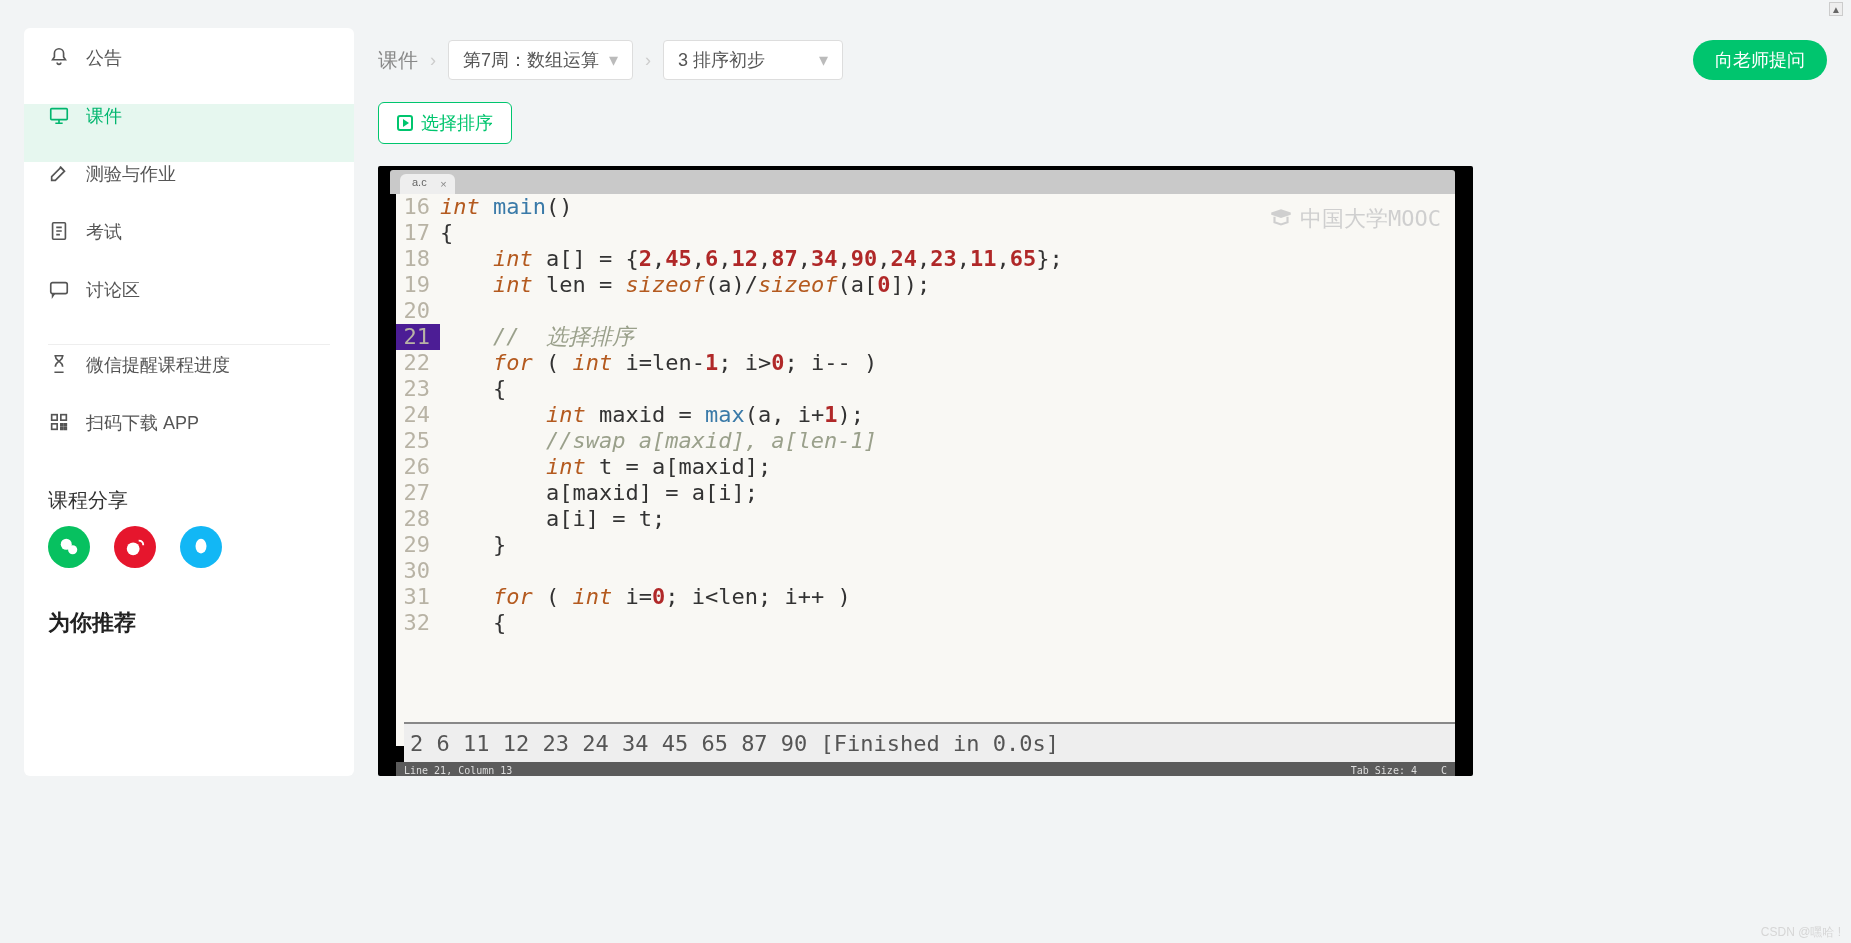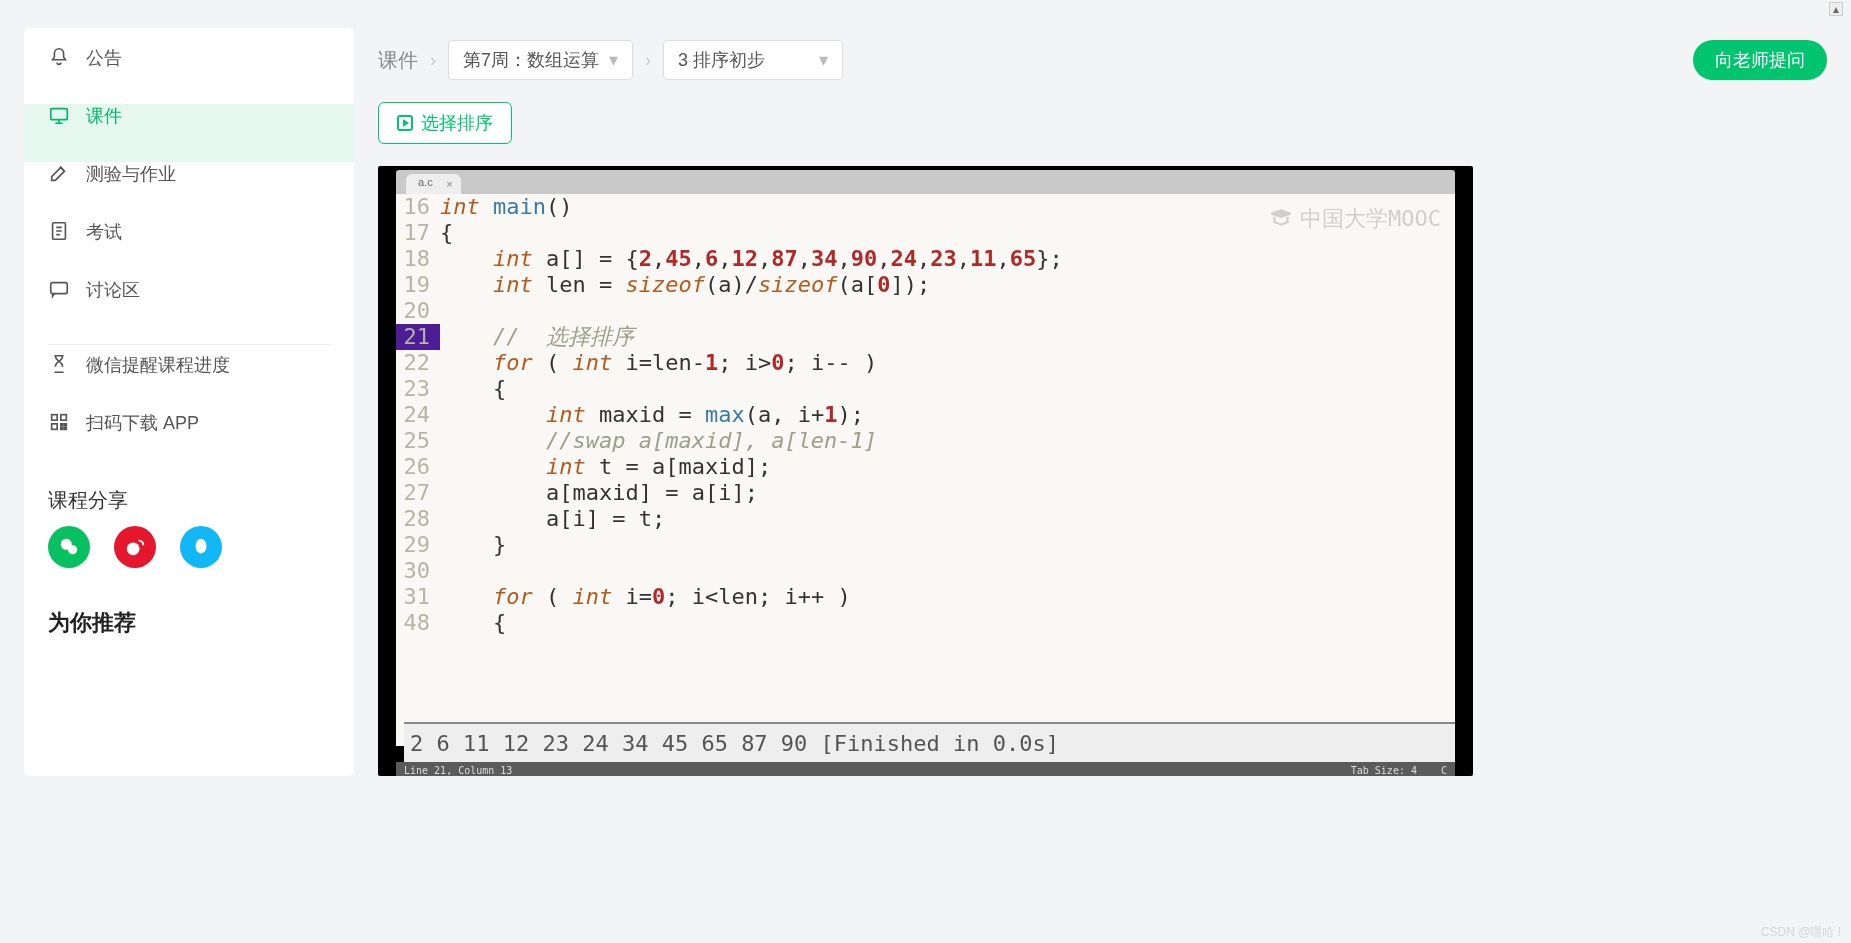--- a/index.html
+++ b/index.html
@@ -23,21 +23,21 @@
   .bc-label { color: #888; font-size: 20px; }
   .bc-sel { border: 1px solid #ddd; border-radius: 4px; height: 40px; min-width: 180px; display: flex; align-items: center; padding: 0 14px; color: #555; font-size: 18px; background: #fff; cursor: pointer; justify-content: space-between; gap: 10px; }
   .bc-sel .chev { color: #bbb; }
   .bc-sep { color: #ccc; font-size: 18px; }
   .ask-btn { margin-left: auto; background: #00c56e; color: #fff; border-radius: 22px; height: 40px; padding: 12px 22px; display: flex; align-items: center; font-size: 18px; cursor: pointer; }
   .chip-row { padding-bottom: 22px; }
   .chip { display: inline-flex; align-items: center; gap: 8px; border: 1px solid #00c56e; color: #00c56e; border-radius: 6px; height: 42px; padding: 0 18px; font-size: 18px; cursor: pointer; background: #fff; }
   .chip .play { width: 16px; height: 16px; border: 2px solid #00c56e; border-radius: 3px; display: inline-flex; align-items: center; justify-content: center; }
   .chip .play::after { content: ""; border-left: 6px solid #00c56e; border-top: 4px solid transparent; border-bottom: 4px solid transparent; margin-left: 1px; }
   .video { position: relative; background: #000; border-radius: 2px; width: 1095px; height: 610px; }
-  .editor-tab-bar { position: absolute; top: 4px; left: 18px; right: 18px; height: 24px; background: #c9c9c9; border-radius: 3px 3px 0 0; display: flex; align-items: flex-end; padding-left: 10px; }
+  .editor-tab-bar { position: absolute; top: 4px; left: 12px; right: 18px; height: 24px; background: #c9c9c9; border-radius: 3px 3px 0 0; display: flex; align-items: flex-end; padding-left: 10px; }
   .editor-tab { background: #eee; border-radius: 6px 6px 0 0; height: 20px; font-size: 11px; color: #666; padding: 2px 28px 0 12px; position: relative; }
   .editor-tab .close { position: absolute; right: 8px; top: 4px; font-size: 11px; color: #888; cursor: pointer; }
   .code-area { position: absolute; top: 28px; left: 18px; right: 18px; bottom: 30px; background: #f9f8f4; font-family: Menlo, Consolas, monospace; font-size: 22px; line-height: 26px; overflow: hidden; }
   .watermark { position: absolute; top: 12px; right: 14px; color: #cfcfcf; font-size: 22px; display: flex; align-items: center; gap: 6px; }
   .code-line { display: flex; }
   .gutter { width: 44px; text-align: right; color: #b8b3a5; padding-right: 10px; user-select: none; }
   .hl-line .gutter { background: #4c1d95; }
   .ln { flex: 1; white-space: pre; color: #333; }
   .kw { color: #b45a1f; font-style: italic; }
   .fn { color: #3a7aa8; }
@@ -241,21 +241,21 @@
             </div>
             <div class="code-line">
               <div class="gutter">30</div>
               <div class="ln"></div>
             </div>
             <div class="code-line">
               <div class="gutter">31</div>
               <div class="ln">    <span class="kw">for</span> ( <span class="kw">int</span> i=<span class="num">0</span>; i&lt;len; i++ )</div>
             </div>
             <div class="code-line">
-              <div class="gutter">48</div>
+              <div class="gutter">32</div>
               <div class="ln">    {</div>
             </div>
           </div>
       </div>
       <div class="output-bar">
           <span>2 6 11 12 23 24 34 45 65 87 90  [Finished in 0.0s]</span>
         </div>
       <div class="status-bar">
         <span>Line 21, Column 13</span>
         <span class="status-right">

